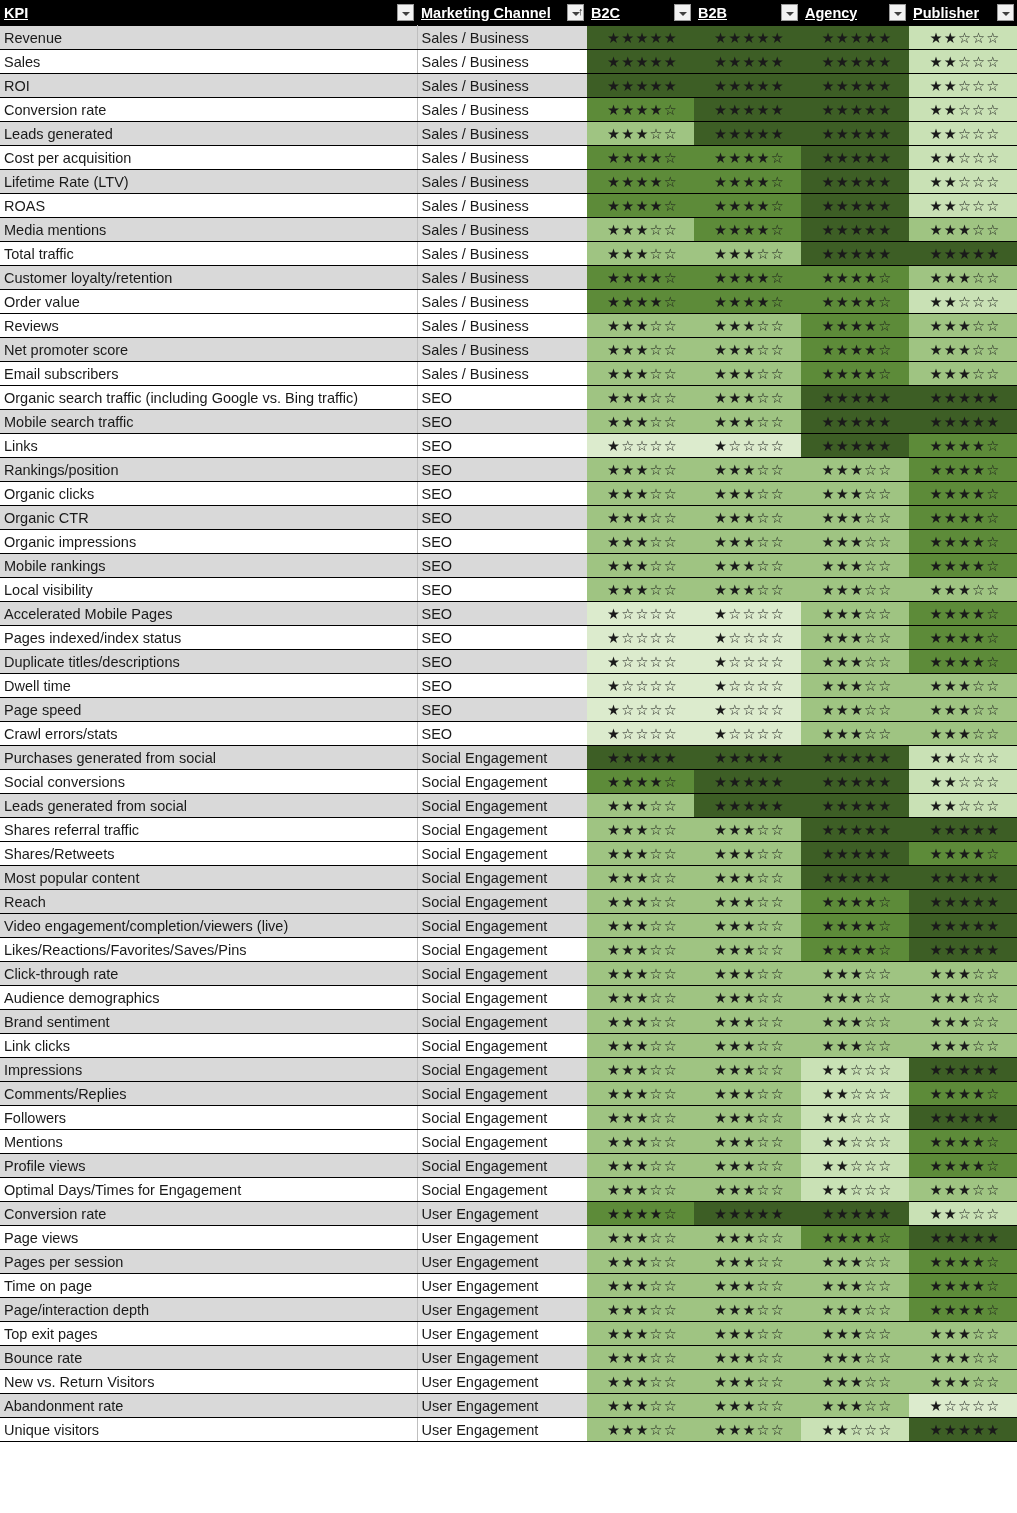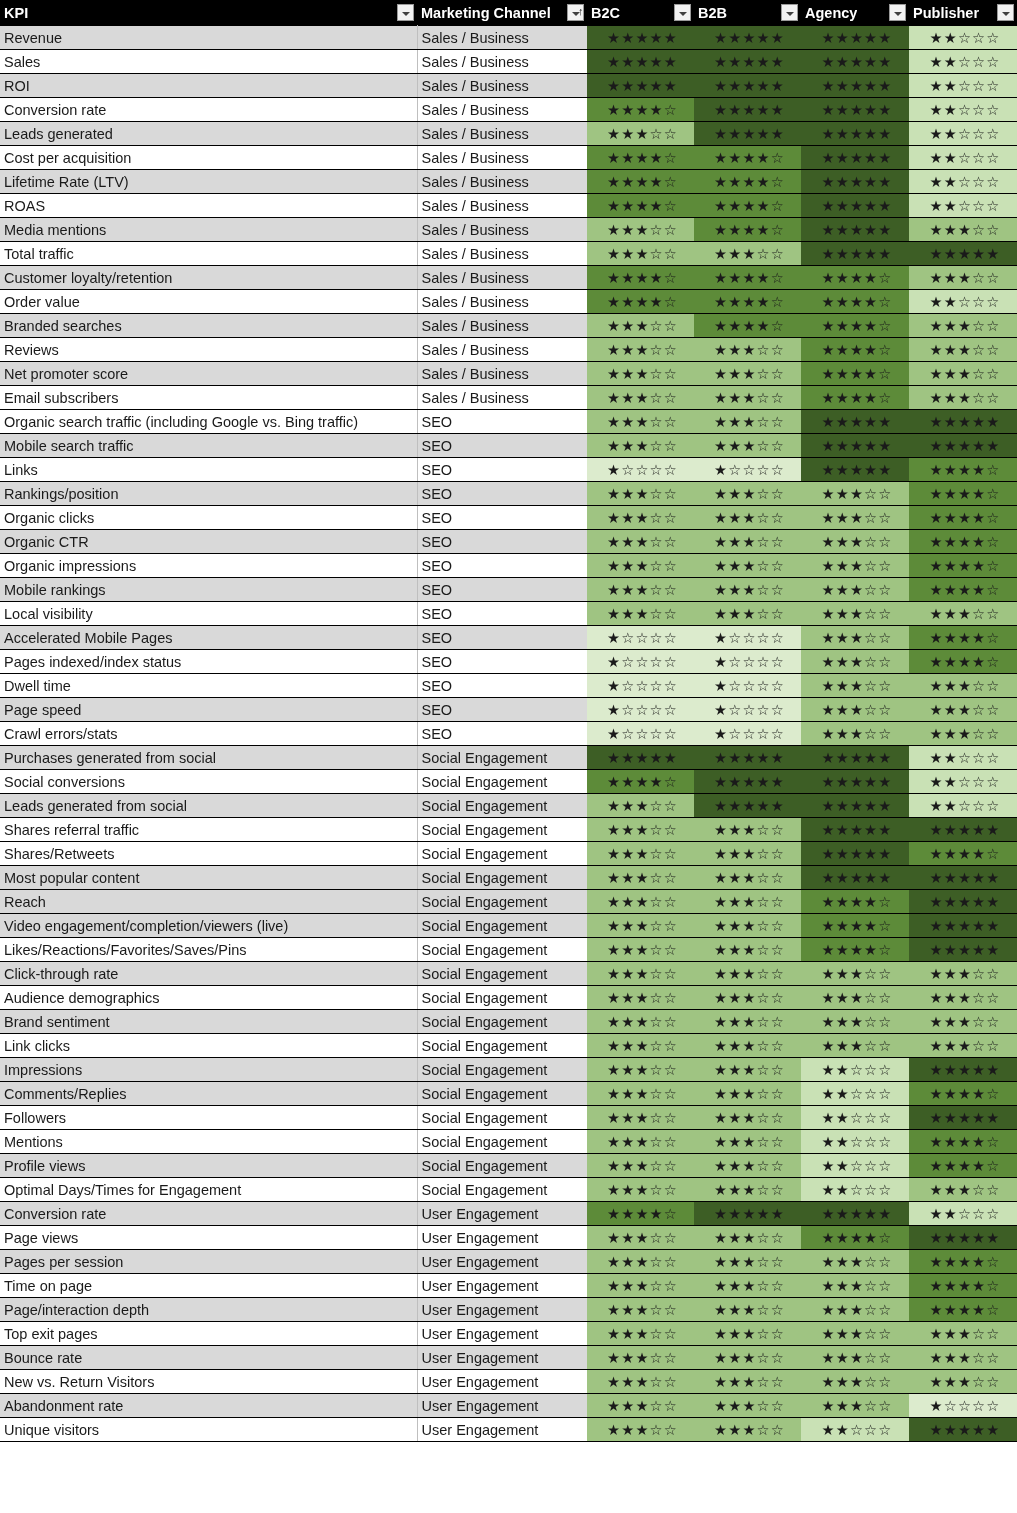--- a/index.html
+++ b/index.html
@@ -32,21 +32,21 @@
     vertical-align: middle;
     white-space: nowrap;
     position: relative;
   }
   .hdr-inner {
     display: flex;
     align-items: center;
     justify-content: space-between;
     height: 25px;
   }
-  .hdr-label { overflow: hidden; text-overflow: clip; }
+  .hdr-label { overflow: hidden; text-overflow: clip; text-decoration: underline; }
   .filter-btn {
     width: 17px; height: 17px;
     background: #f2f2f2;
     border: 1px solid #9a9a9a;
     margin-right: 3px;
     flex: 0 0 17px;
     position: relative;
   }
   .filter-btn .arw {
     position: absolute;
@@ -264,28 +264,20 @@
         </tr>
         <tr class="row">
           <td class="kpi even">Order value</td>
           <td class="chan even">Sales / Business</td>
           <td class="rate s4" title="4 of 5"><span class="stars">★★★★☆</span></td>
           <td class="rate s4" title="4 of 5"><span class="stars">★★★★☆</span></td>
           <td class="rate s4" title="4 of 5"><span class="stars">★★★★☆</span></td>
           <td class="rate s2" title="2 of 5"><span class="stars">★★☆☆☆</span></td>
         </tr>
         <tr class="row">
-          <td class="kpi odd">Branded searches</td>
-          <td class="chan odd">Sales / Business</td>
-          <td class="rate s3" title="3 of 5"><span class="stars">★★★☆☆</span></td>
-          <td class="rate s4" title="4 of 5"><span class="stars">★★★★☆</span></td>
-          <td class="rate s4" title="4 of 5"><span class="stars">★★★★☆</span></td>
-          <td class="rate s3" title="3 of 5"><span class="stars">★★★☆☆</span></td>
-        </tr>
-        <tr class="row">
           <td class="kpi even">Reviews</td>
           <td class="chan even">Sales / Business</td>
           <td class="rate s3" title="3 of 5"><span class="stars">★★★☆☆</span></td>
           <td class="rate s3" title="3 of 5"><span class="stars">★★★☆☆</span></td>
           <td class="rate s4" title="4 of 5"><span class="stars">★★★★☆</span></td>
           <td class="rate s3" title="3 of 5"><span class="stars">★★★☆☆</span></td>
         </tr>
         <tr class="row">
           <td class="kpi odd">Net promoter score</td>
           <td class="chan odd">Sales / Business</td>
@@ -378,20 +370,28 @@
           <td class="kpi odd">Accelerated Mobile Pages</td>
           <td class="chan odd">SEO</td>
           <td class="rate s1" title="1 of 5"><span class="stars">★☆☆☆☆</span></td>
           <td class="rate s1" title="1 of 5"><span class="stars">★☆☆☆☆</span></td>
           <td class="rate s3" title="3 of 5"><span class="stars">★★★☆☆</span></td>
           <td class="rate s4" title="4 of 5"><span class="stars">★★★★☆</span></td>
         </tr>
         <tr class="row">
           <td class="kpi even">Pages indexed/index status</td>
           <td class="chan even">SEO</td>
+          <td class="rate s1" title="1 of 5"><span class="stars">★☆☆☆☆</span></td>
+          <td class="rate s1" title="1 of 5"><span class="stars">★☆☆☆☆</span></td>
+          <td class="rate s3" title="3 of 5"><span class="stars">★★★☆☆</span></td>
+          <td class="rate s4" title="4 of 5"><span class="stars">★★★★☆</span></td>
+        </tr>
+        <tr class="row">
+          <td class="kpi odd">Duplicate titles/descriptions</td>
+          <td class="chan odd">SEO</td>
           <td class="rate s1" title="1 of 5"><span class="stars">★☆☆☆☆</span></td>
           <td class="rate s1" title="1 of 5"><span class="stars">★☆☆☆☆</span></td>
           <td class="rate s3" title="3 of 5"><span class="stars">★★★☆☆</span></td>
           <td class="rate s4" title="4 of 5"><span class="stars">★★★★☆</span></td>
         </tr>
         <tr class="row">
           <td class="kpi even">Dwell time</td>
           <td class="chan even">SEO</td>
           <td class="rate s1" title="1 of 5"><span class="stars">★☆☆☆☆</span></td>
           <td class="rate s1" title="1 of 5"><span class="stars">★☆☆☆☆</span></td>

